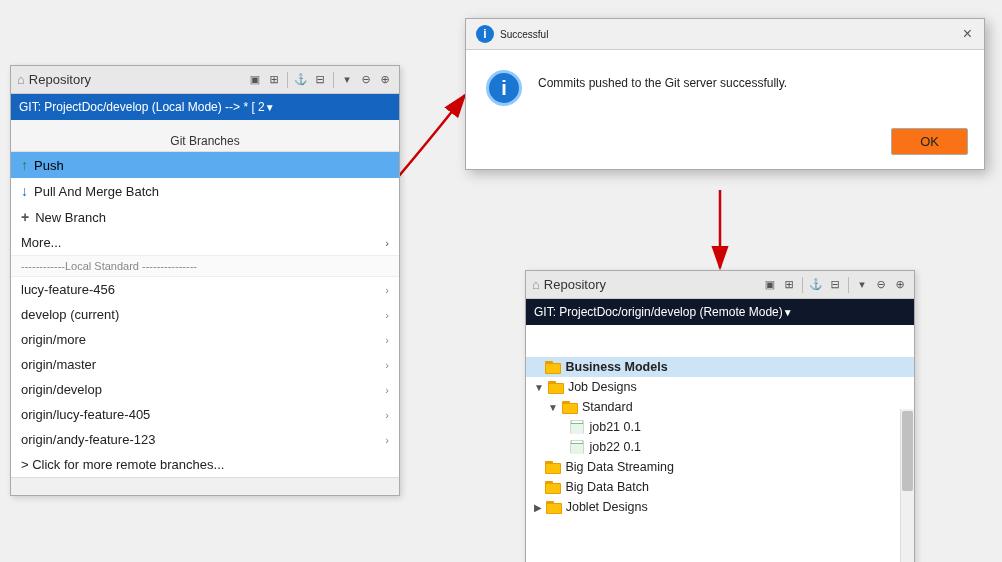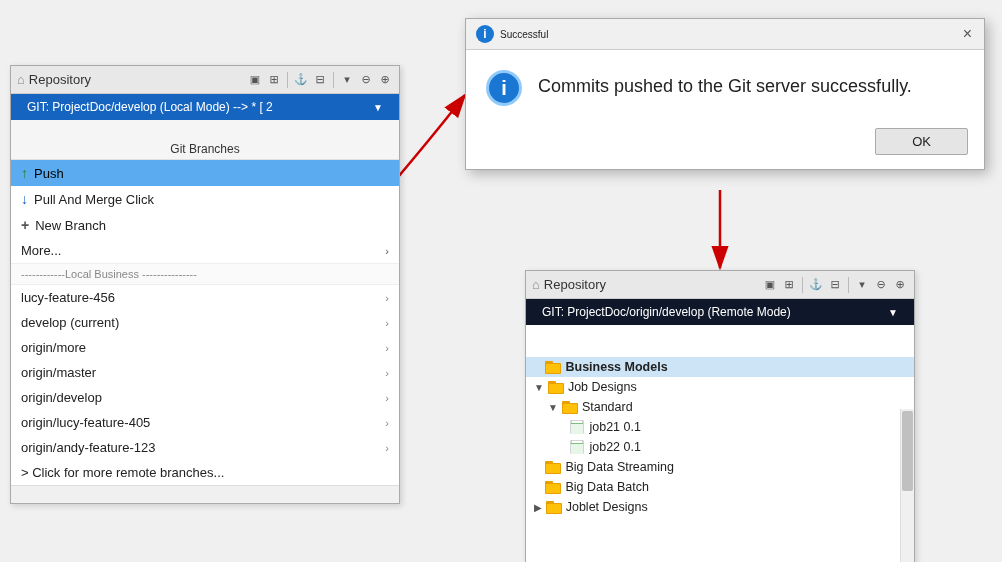--- a/index.html
+++ b/index.html
@@ -53,36 +53,36 @@
       cursor: pointer;
     }
     .home-icon {
       color: #888;
       font-size: 13px;
     }
 
     .branch-dropdown {
       background: #1565c0;
       color: #fff;
-      padding: 4px 16px;
-      display: flex;
-      align-items: center;
-      justify-content: space-between;
+      padding: 4px 8px;
+      display: flex;
+      align-items: center;
+      justify-content: flex-start;
       font-size: 12px;
       cursor: pointer;
       height: 26px;
     }
     .branch-dropdown .arrow {
       color: #fff;
       font-size: 10px;
     }
 
     .git-branches-label {
       text-align: center;
-      padding: 22px 0 3px;
+      padding: 14px 0 3px;
       font-size: 12px;
       color: #333;
       background: #f5f5f5;
       border-bottom: 1px solid #e0e0e0;
     }
 
     .menu-item {
       display: flex;
       align-items: center;
       padding: 5px 10px;
@@ -192,32 +192,32 @@
       display: flex;
       align-items: center;
       justify-content: center;
       color: #fff;
       font-size: 20px;
       font-weight: bold;
       flex-shrink: 0;
       border: 3px solid #90caf9;
     }
     .dialog-message {
-      font-size: 18px;
+      font-size: 12px;
       color: #222;
       padding-top: 6px;
     }
     .dialog-footer {
       display: flex;
       justify-content: flex-end;
       padding: 6px 16px 14px;
     }
     .ok-button {
-      padding: 5px 36px;
-      background: #e5e5e5;
+      padding: 5px 28px;
+      background: #f97316;
       border: 1px solid #aaa;
       border-radius: 2px;
       font-size: 13px;
       cursor: pointer;
       color: #222;
     }
 
     
     .right-panel {
       position: absolute;
@@ -317,35 +317,35 @@
   </div>
   <div class="git-branches-label">Git Branches</div>
 
   <div class="menu-item active">
     <span class="push-icon">↑</span>
     <span>Push</span>
   </div>
 
   <div class="menu-item">
     <span class="pull-icon">↓</span>
-    <span>Pull And Merge Click</span>
+    <span>Pull And Merge Batch</span>
   </div>
 
   <div class="menu-item">
     <span class="plus-icon">+</span>
     <span>New Branch</span>
   </div>
 
   <div class="menu-item">
     <span>More...</span>
     <span class="icon-arrow">›</span>
   </div>
 
   <div class="divider-label">
-    <span>------------Local   Business ---------------</span>
+    <span>------------Local   Standard ---------------</span>
   </div>
   <div class="branch-item">
     <span>lucy-feature-456</span>
     <span class="icon-arrow">›</span>
   </div>
   <div class="branch-item">
     <span>develop (current)</span>
     <span class="icon-arrow">›</span>
   </div>
 

